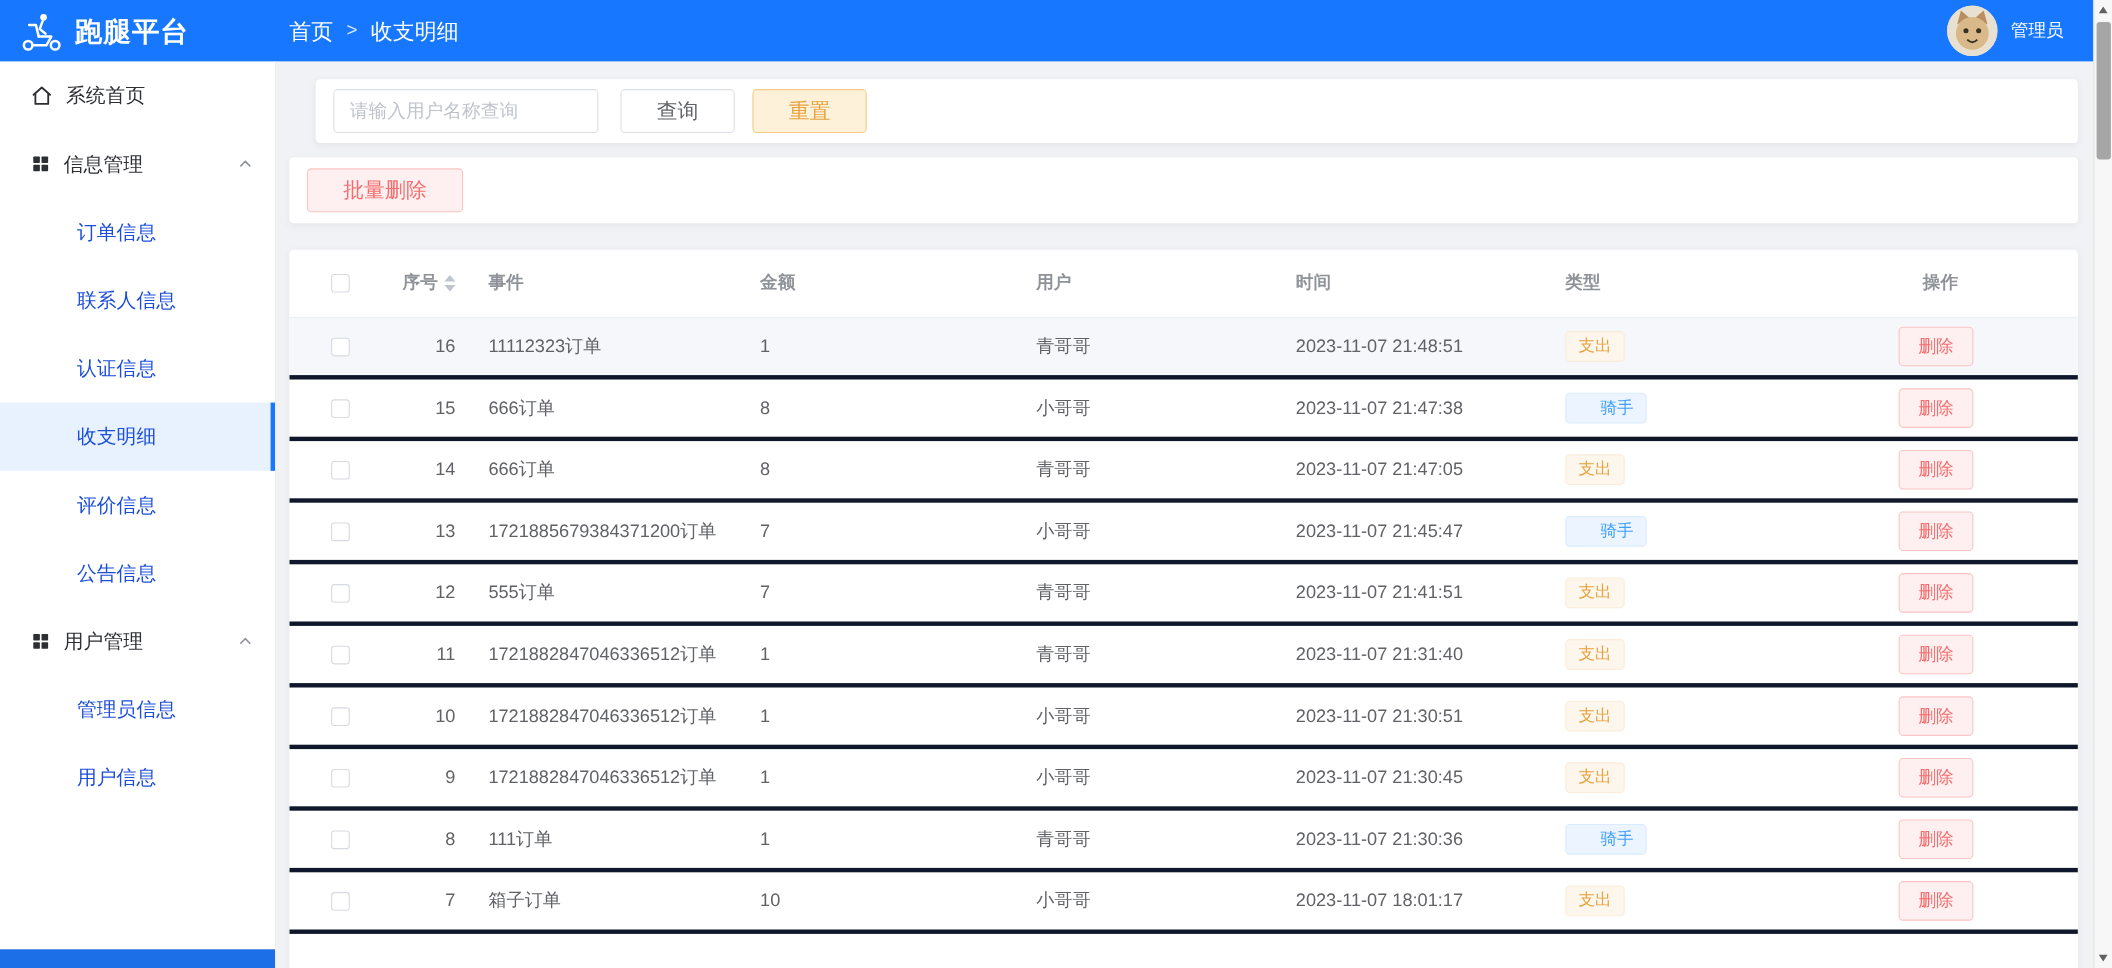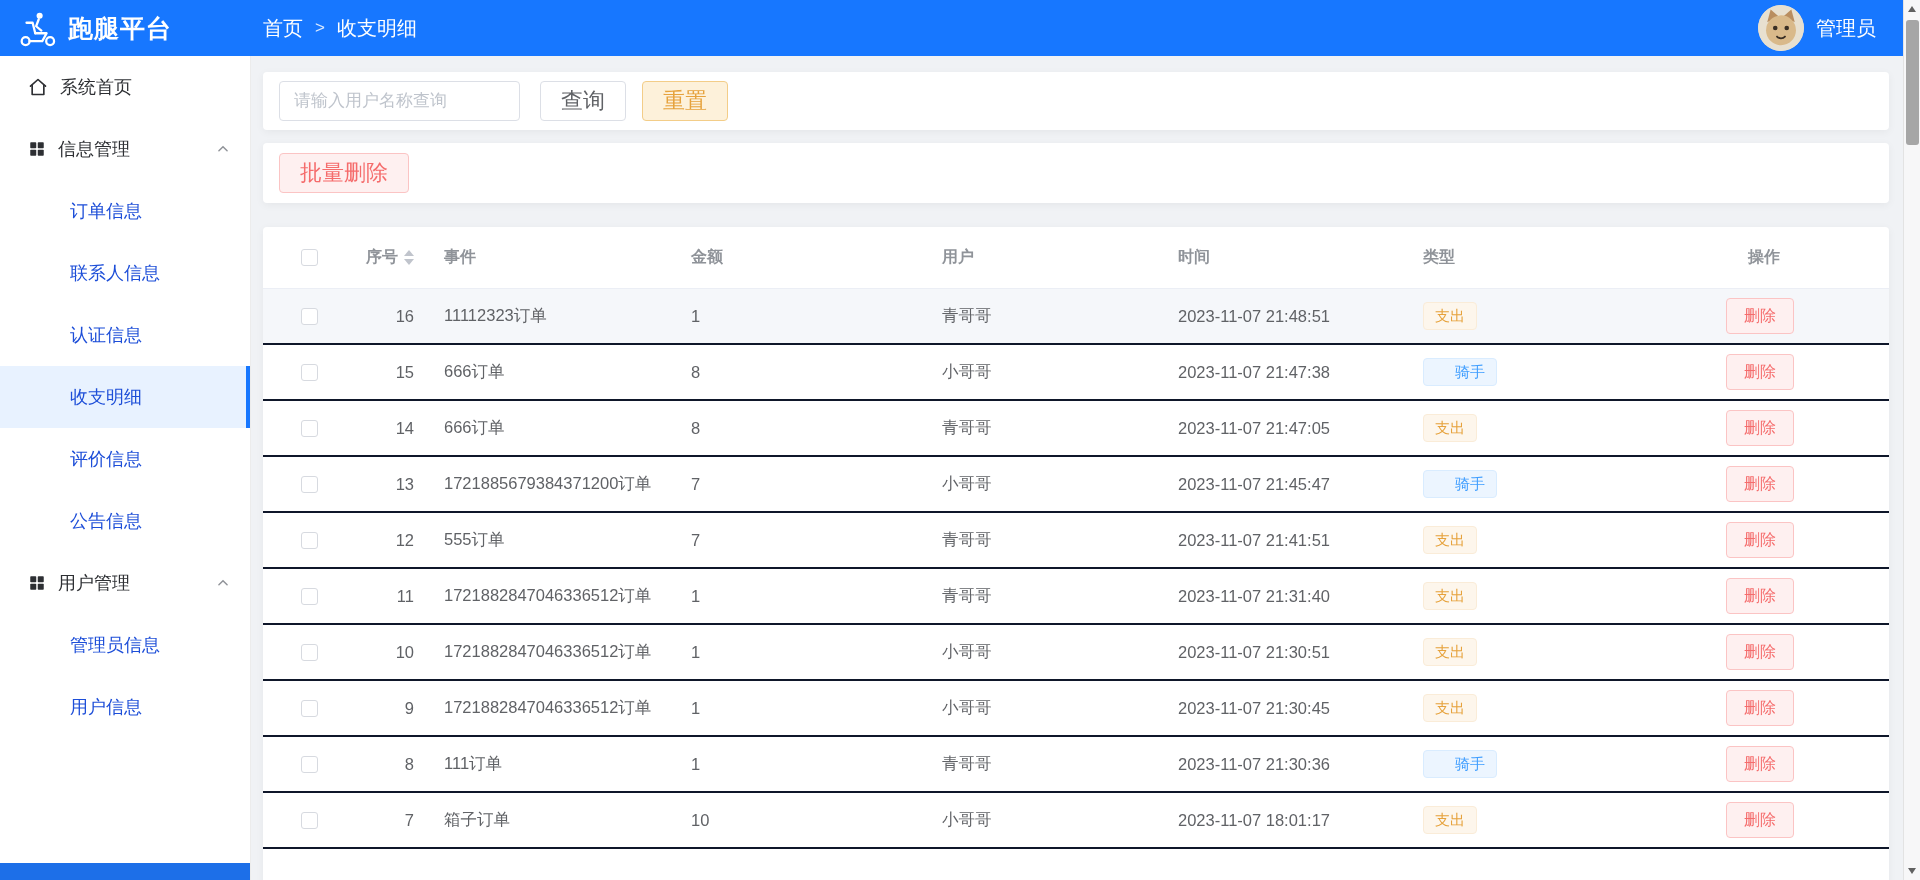--- a/index.html
+++ b/index.html
@@ -11,50 +11,50 @@
     font-family:"Liberation Sans", sans-serif;color:#303133;}
   .app{width:1920px;height:880px;display:flex;flex-direction:column;position:relative;}
 
   
   .header{height:56px;flex-shrink:0;background:var(--primary);display:flex;align-items:center;color:#fff;}
   .logo-area{width:251px;flex-shrink:0;display:flex;align-items:center;gap:10px;padding-left:16px;}
   .logo-title{font-size:25px;font-weight:bold;letter-spacing:1px;}
   .breadcrumb{display:flex;align-items:center;gap:12px;font-size:20px;margin-left:12px;}
   .bc-home{font-weight:normal;cursor:pointer;}
   .bc-sep{opacity:.85;font-size:17px;}
-  .header-right{margin-left:auto;display:flex;align-items:center;gap:12px;padding-right:44px;font-size:20px;}
+  .header-right{margin-left:auto;display:flex;align-items:center;gap:12px;padding-right:44px;font-size:16px;}
   .avatar{width:46px;height:46px;border-radius:50%;overflow:hidden;background:#e8e0d0;display:block;cursor:pointer;}
 
   
   .body{flex:1;display:flex;min-height:0;}
   .sidebar{width:251px;flex-shrink:0;background:#fff;border-right:1px solid #ececec;position:relative;}
   .menu-item{height:62px;display:flex;align-items:center;gap:12px;padding:0 20px 0 28px;font-size:18px;color:#2d2f33;cursor:pointer;}
   .menu-item .chev{margin-left:auto;display:flex;}
   .submenu-item{height:62px;display:flex;align-items:center;padding-left:70px;font-size:18px;color:#1d4ed8;cursor:pointer;}
   .submenu-item.active{background:var(--sidebar-active);border-right:4px solid var(--primary);}
   .sidebar-bottom-bar{position:absolute;left:0;bottom:0;width:100%;height:17px;background:#1d6fe8;cursor:pointer;}
 
   .main{flex:1;min-width:0;background:#f0f2f5;padding:16px 31px 0 12px;}
   .card{background:#fff;border-radius:4px;box-shadow:0 2px 8px rgba(0,0,0,.05);}
 
   
-  .search-card{height:58px;display:flex;align-items:center;gap:20px;padding:0 16px;margin-bottom:13px;}
+  .search-card{height:58px;display:flex;align-items:center;gap:20px;padding:0 16px;margin-bottom:13px;margin-left:24px;}
   .input{width:241px;height:40px;border:1px solid #dcdfe6;border-radius:4px;padding:0 14px;font-size:17px;color:#606266;outline:none;font-family:inherit;}
   .input::placeholder{color:#bfc4cc;}
-  .btn{height:40px;padding:0 20px;border-radius:4px;font-size:22px;cursor:pointer;font-family:inherit;
+  .btn{height:40px;padding:0 32px;border-radius:4px;font-size:19px;cursor:pointer;font-family:inherit;
        border:1px solid #dcdfe6;background:#fff;color:#606266;}
   .btn-warning{background:#fdf1da;border-color:#f3cd88;color:#e6a23c;margin-left:-4px;}
   .btn-danger{background:#fef0f0;border-color:#fbc4c4;color:#f56c6c;}
   .batch-card{height:60px;display:flex;align-items:center;padding:0 16px;margin-bottom:24px;}
 
   
   .table-card{min-height:700px;overflow:hidden;}
   .t-header,.t-row{display:grid;grid-template-columns:80px 85px 247px 251px 236px 245px 303px 1fr;align-items:center;}
   .t-header{height:62px;border-bottom:1px solid #ebeef5;color:#8f9399;font-weight:bold;font-size:16px;}
-  .t-row{height:56px;border-bottom:2px solid #0f172a;font-size:16.5px;color:#606266;}
+  .t-row{height:56px;border-bottom:4px solid #0f172a;font-size:16.5px;color:#606266;}
   .t-row.highlighted{background:#f5f7fa;}
   .th,.td{padding-left:16px;display:flex;align-items:center;}
   .cell-check{padding-left:38px;}
   .cell-id{justify-content:flex-end;padding-right:14px;padding-left:0;}
   .th.cell-op{padding-left:38px;}
   input[type="checkbox"]{appearance:none;-webkit-appearance:none;width:17px;height:17px;border:1px solid #d7dae0;border-radius:3px;background:#fff;cursor:pointer;}
   .carets{display:flex;flex-direction:column;gap:3px;margin-left:6px;cursor:pointer;}
   .caret-up{width:0;height:0;border-left:5px solid transparent;border-right:5px solid transparent;border-bottom:6px solid #c0c4cc;}
   .caret-down{width:0;height:0;border-left:5px solid transparent;border-right:5px solid transparent;border-top:6px solid #c0c4cc;}
   .tag{height:28px;line-height:26px;padding:0 11px;border-radius:4px;font-size:15px;border:1px solid transparent;}

